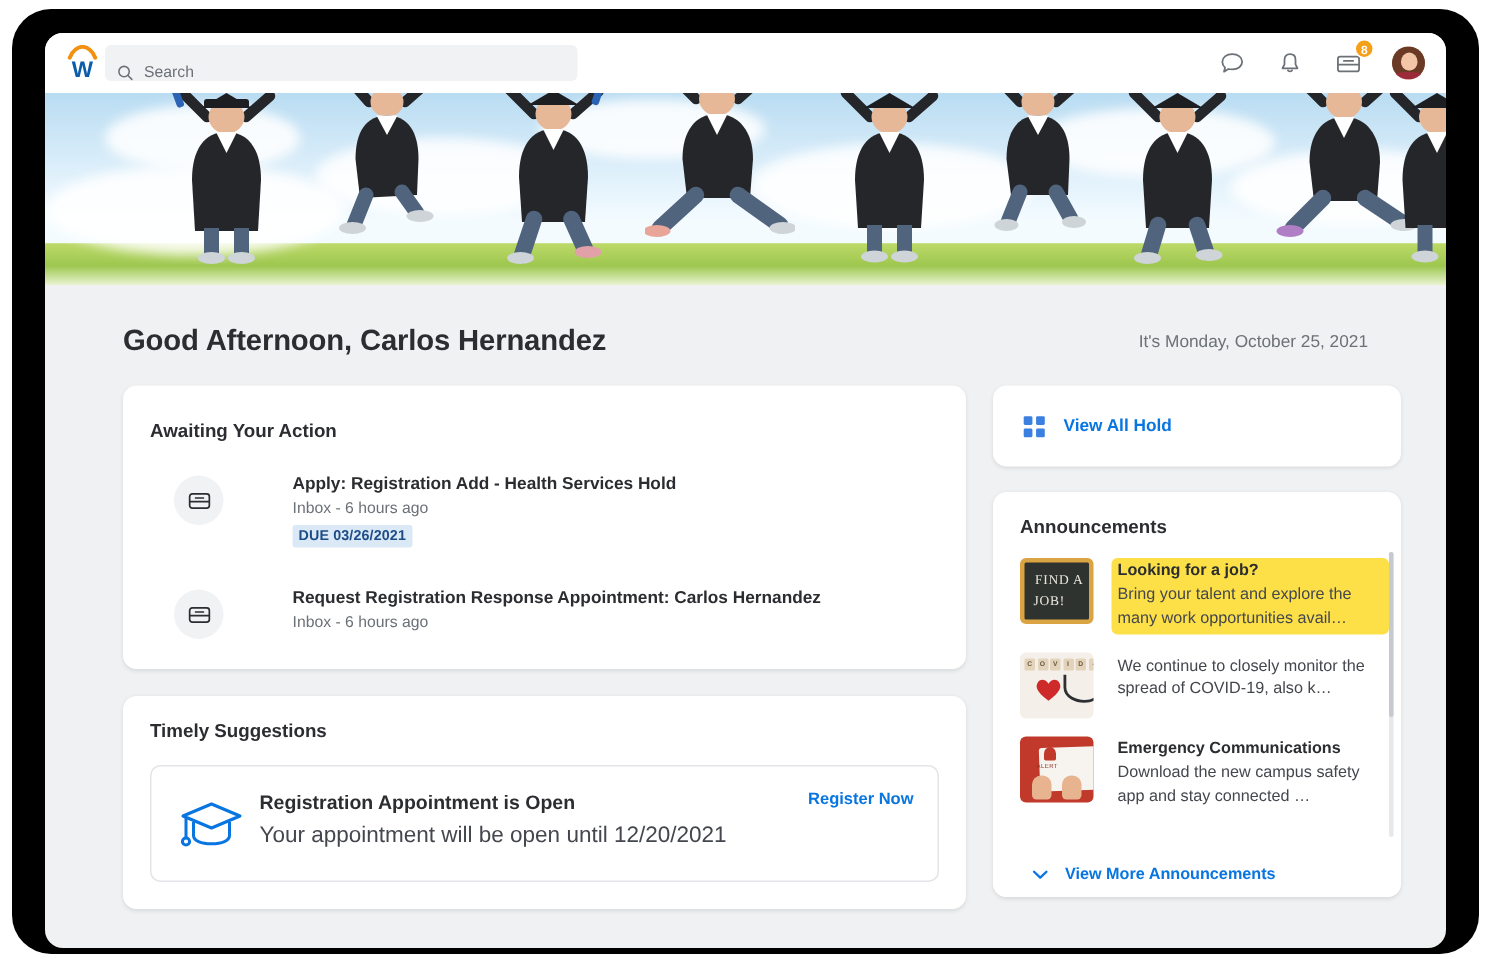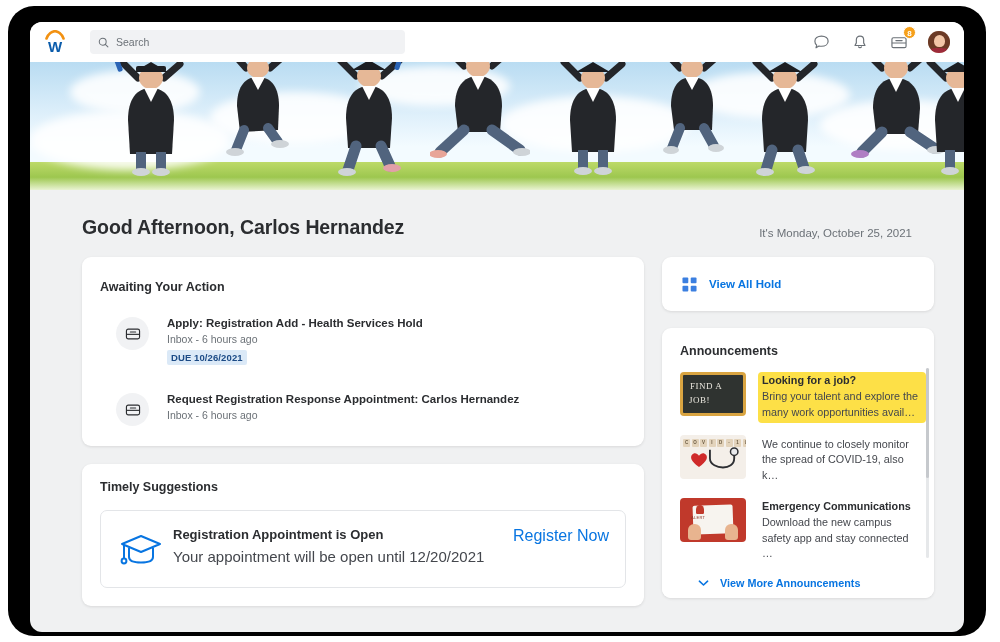--- a/index.html
+++ b/index.html
@@ -45,27 +45,27 @@
   }
   .wd-logo {
     width: 30px; height: 30px;
     position: relative;
     flex: 0 0 auto;
     display: flex; align-items: center; justify-content: center;
   }
   .wd-logo svg { display: block; }
 
   .search-wrap {
-    margin-left: 20px;
+    margin-left: 0;
     width: 315px;
     height: 24px;
     background: #f1f2f4;
     border-radius: 4px;
     display: flex;
-    align-items: center;
+    align-items: flex-end;
     padding: 0 8px;
   }
   .search-input {
     border: none;
     outline: none;
     background: transparent;
     font-family: "Liberation Sans", sans-serif;
     font-size: 10.5px;
     color: #44474d;
     width: 100%;
@@ -140,21 +140,21 @@
   .grad svg { display: block; }
 
   
   #content {
     position: relative;
     height: 442px;
     padding: 0 18px;
   }
   .greet-row {
     display: flex;
-    align-items: flex-end;
+    align-items: center;
     padding: 26px 34px 0 34px;
   }
   #greeting {
     font-size: 19.5px;
     font-weight: bold;
     color: #2b2d30;
     letter-spacing: -0.1px;
   }
   #date-text {
     margin-left: auto;
@@ -183,20 +183,21 @@
   }
 
   
   #awaiting-card { padding: 23px 18px 14px 18px; }
   .action-list { margin-top: 16px; }
   .action-item {
     display: flex;
     align-items: flex-start;
     padding: 6px 0 6px 16px;
     cursor: pointer;
+    gap: 28px;
   }
   .action-item + .action-item { margin-top: 15px; }
   .inbox-circle {
     width: 33px; height: 33px;
     border-radius: 50%;
     background: #f1f2f4;
     display: flex; align-items: center; justify-content: center;
     flex: 0 0 auto;
     margin-top: 1px;
   }
@@ -240,22 +241,22 @@
     font-weight: bold;
     color: #2b2d30;
   }
   .sugg-sub {
     font-size: 15px;
     color: #44474d;
     margin-top: 6px;
   }
   .sugg-action {
     margin-left: auto;
-    font-size: 16px;
-    font-weight: normal;
+    font-size: 11px;
+    font-weight: bold;
     color: #0875e1;
     cursor: pointer;
     white-space: nowrap;
   }
 
   
   #apps-card {
     height: 54px;
     display: flex;
     align-items: center;
@@ -279,21 +280,21 @@
   }
   #announcements-card .card-title { padding-left: 18px; }
   .ann-list { margin-top: 14px; padding-left: 18px; padding-right: 8px; }
   .ann-item {
     display: flex;
     align-items: flex-start;
     padding-bottom: 12px;
     cursor: pointer;
   }
   .ann-thumb {
-    width: 66px; height: 44px;
+    width: 49px; height: 44px;
     border-radius: 4px;
     flex: 0 0 auto;
     overflow: hidden;
     position: relative;
   }
   .ann-body {
     margin-left: 12px;
     padding: 1px 6px 3px 4px;
     border-radius: 4px;
   }
@@ -373,21 +374,21 @@
     bottom: 2px;
   }
 
   .ann-footer {
     position: absolute;
     left: 0; right: 0; bottom: 0;
     height: 30px;
     background: #ffffff;
     display: flex;
     align-items: center;
-    padding-left: 36px;
+    padding-left: 26px;
     cursor: pointer;
   }
   #view-more-label {
     margin-left: 11px;
     font-size: 10.8px;
     font-weight: bold;
     color: #0875e1;
   }
   .ann-scroll-track {
     position: absolute;
@@ -620,21 +621,21 @@
               <div class="inbox-circle">
                 <svg width="16" height="14" viewBox="0 0 18 16">
                   <rect x="1.5" y="2.5" width="15" height="11" rx="2" fill="none" stroke="#2b2d30" stroke-width="1.3"></rect>
                   <line x1="1.5" y1="8.4" x2="16.5" y2="8.4" stroke="#2b2d30" stroke-width="1.3"></line>
                   <line x1="6" y1="5.7" x2="12" y2="5.7" stroke="#2b2d30" stroke-width="1.3" stroke-linecap="round"></line>
                 </svg>
               </div>
               <div class="action-text">
                 <div class="action-title">Apply: Registration Add - Health Services Hold</div>
                 <div class="action-meta">Inbox - 6 hours ago</div>
-                <div class="due-badge">DUE 10/26/2021</div>
+                <div class="due-badge">DUE 03/26/2021</div>
               </div>
             </div>
 
             <div class="action-item">
               <div class="inbox-circle">
                 <svg width="16" height="14" viewBox="0 0 18 16">
                   <rect x="1.5" y="2.5" width="15" height="11" rx="2" fill="none" stroke="#2b2d30" stroke-width="1.3"></rect>
                   <line x1="1.5" y1="8.4" x2="16.5" y2="8.4" stroke="#2b2d30" stroke-width="1.3"></line>
                   <line x1="6" y1="5.7" x2="12" y2="5.7" stroke="#2b2d30" stroke-width="1.3" stroke-linecap="round"></line>
                 </svg>

